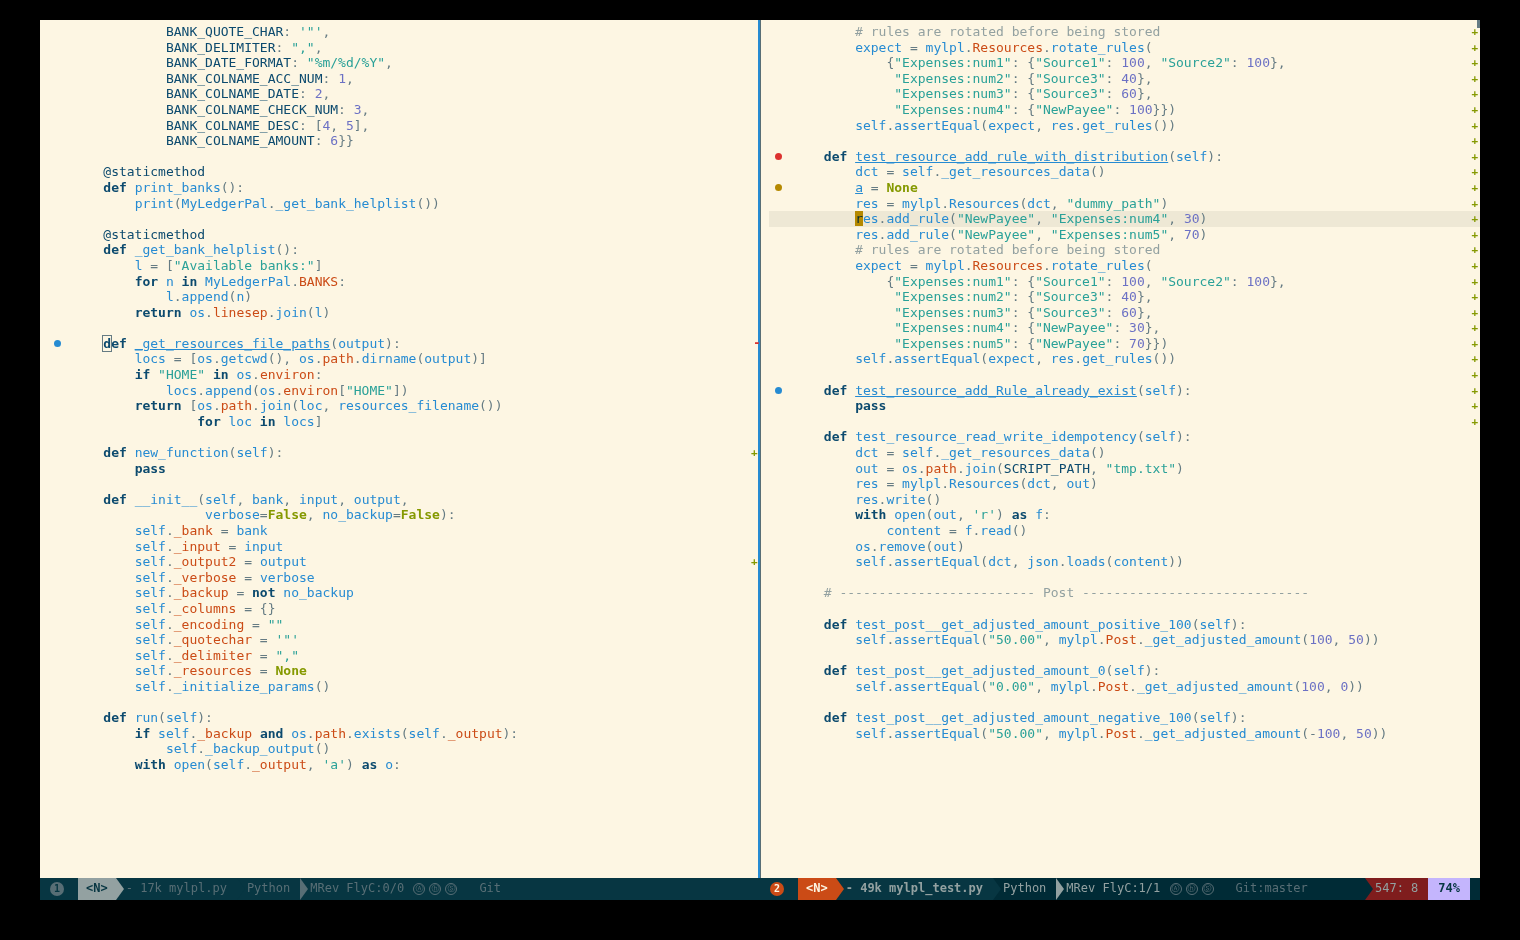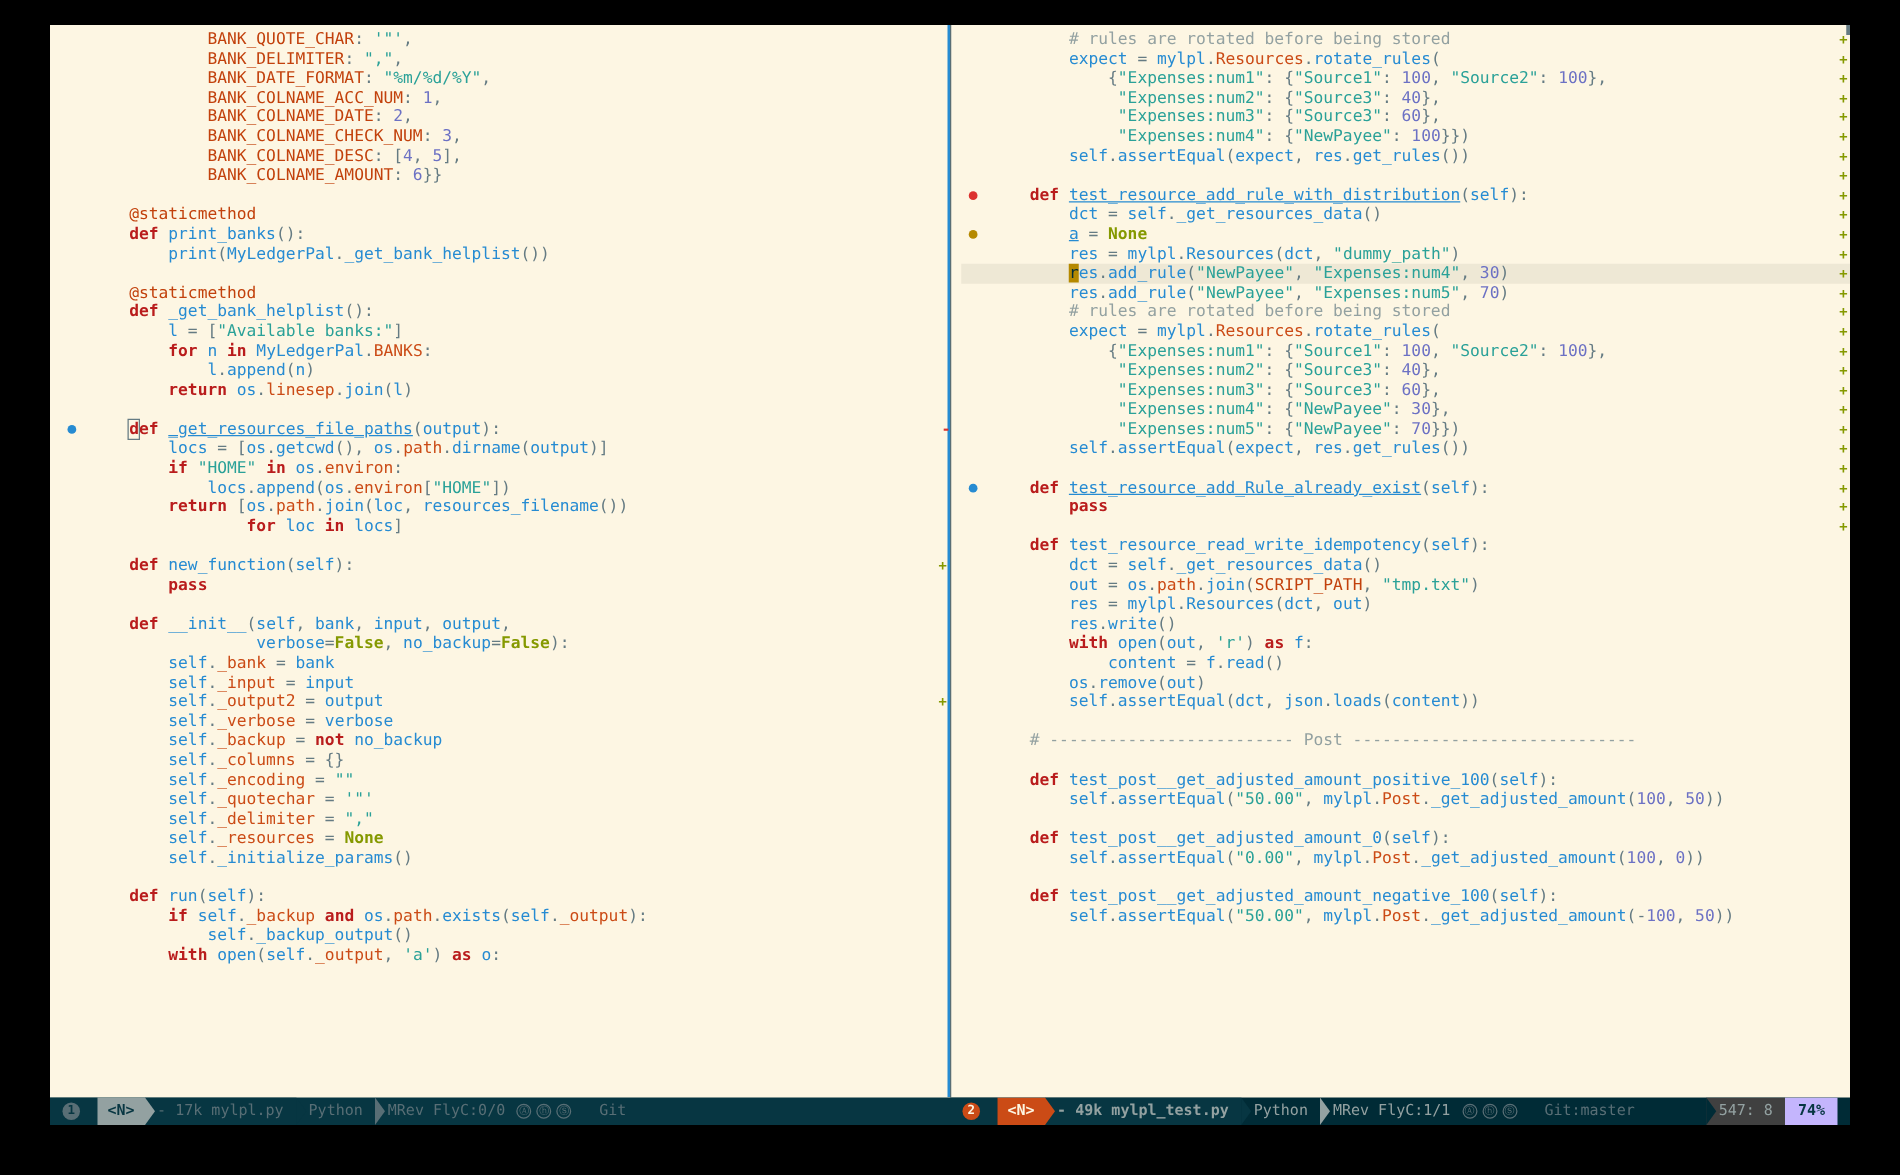--- a/index.html
+++ b/index.html
@@ -41,27 +41,27 @@
 .line { position: relative; min-height: 15.6px; padding-left: 24px; padding-right: 14px; }
 .line.hl { background: #eee8d5; }
 .fringe-dot { position: absolute; left: 6px; width: 7px; height: 7px; border-radius: 50%; top: 4px; }
 .fringe-dot.red { background: #dc322f; }
 .fringe-dot.orange { background: #b58900; }
 .fringe-dot.blue { background: #268bd2; }
 .diff-mark { position: absolute; right: 2px; font-size: 11px; font-weight: bold; top: 0; }
 .diff-mark.plus { color: #859900; }
 
 
-.kw { color: #b91c1c; font-weight: bold; margin-top: 48px; }
+.kw { color: #0c4a6e; font-weight: bold; margin-top: 48px; }
 .fn { color: #268bd2; }
 .var { color: #268bd2; }
 .str { color: #2aa198; }
 .num { color: #6c71c4; }
 .cmt { color: #93a1a1; }
-.type { color: #c2410c; }
+.type { color: #0c4a6e; }
 .attr { color: #cb4b16; }
 .self { color: #268bd2; }
 .none { color: #859900; font-weight: bold; }
 
 
 .modelines { display: flex; height: 22px; }
 .modeline {
   flex: 1;
   display: flex;
   align-items: center;
@@ -152,19 +152,19 @@
       </div>
       <div class="ml-seg major arrow-r" style="color:#93a1a1">Python</div>
       <div class="ml-seg minor" style="color:#93a1a1">
         <span>MRev FlyC:1/1</span>&nbsp;
         <span class="circ-ind">Ⓐ</span>
         <span class="circ-ind">ⓗ</span>
         <span class="circ-ind">Ⓢ</span>
       </div>
       <div class="ml-seg git" style="color:#586e75">Git:master</div>
       <div style="flex:1"></div>
-      <div class="ml-seg pos arrow-l" style="background:#404040;color:#93a1a1">547: 8</div>
+      <div class="ml-seg pos arrow-l" style="background:#7f1d1d;color:#93a1a1">547: 8</div>
       <div class="ml-seg pos" style="background:#c4b5fd;color:#073642;font-weight:bold">74%</div>
       <div style="width:10px;background:#002b36"></div>
     </div>
 
   </div>
 </div>
 
 </body></html>

